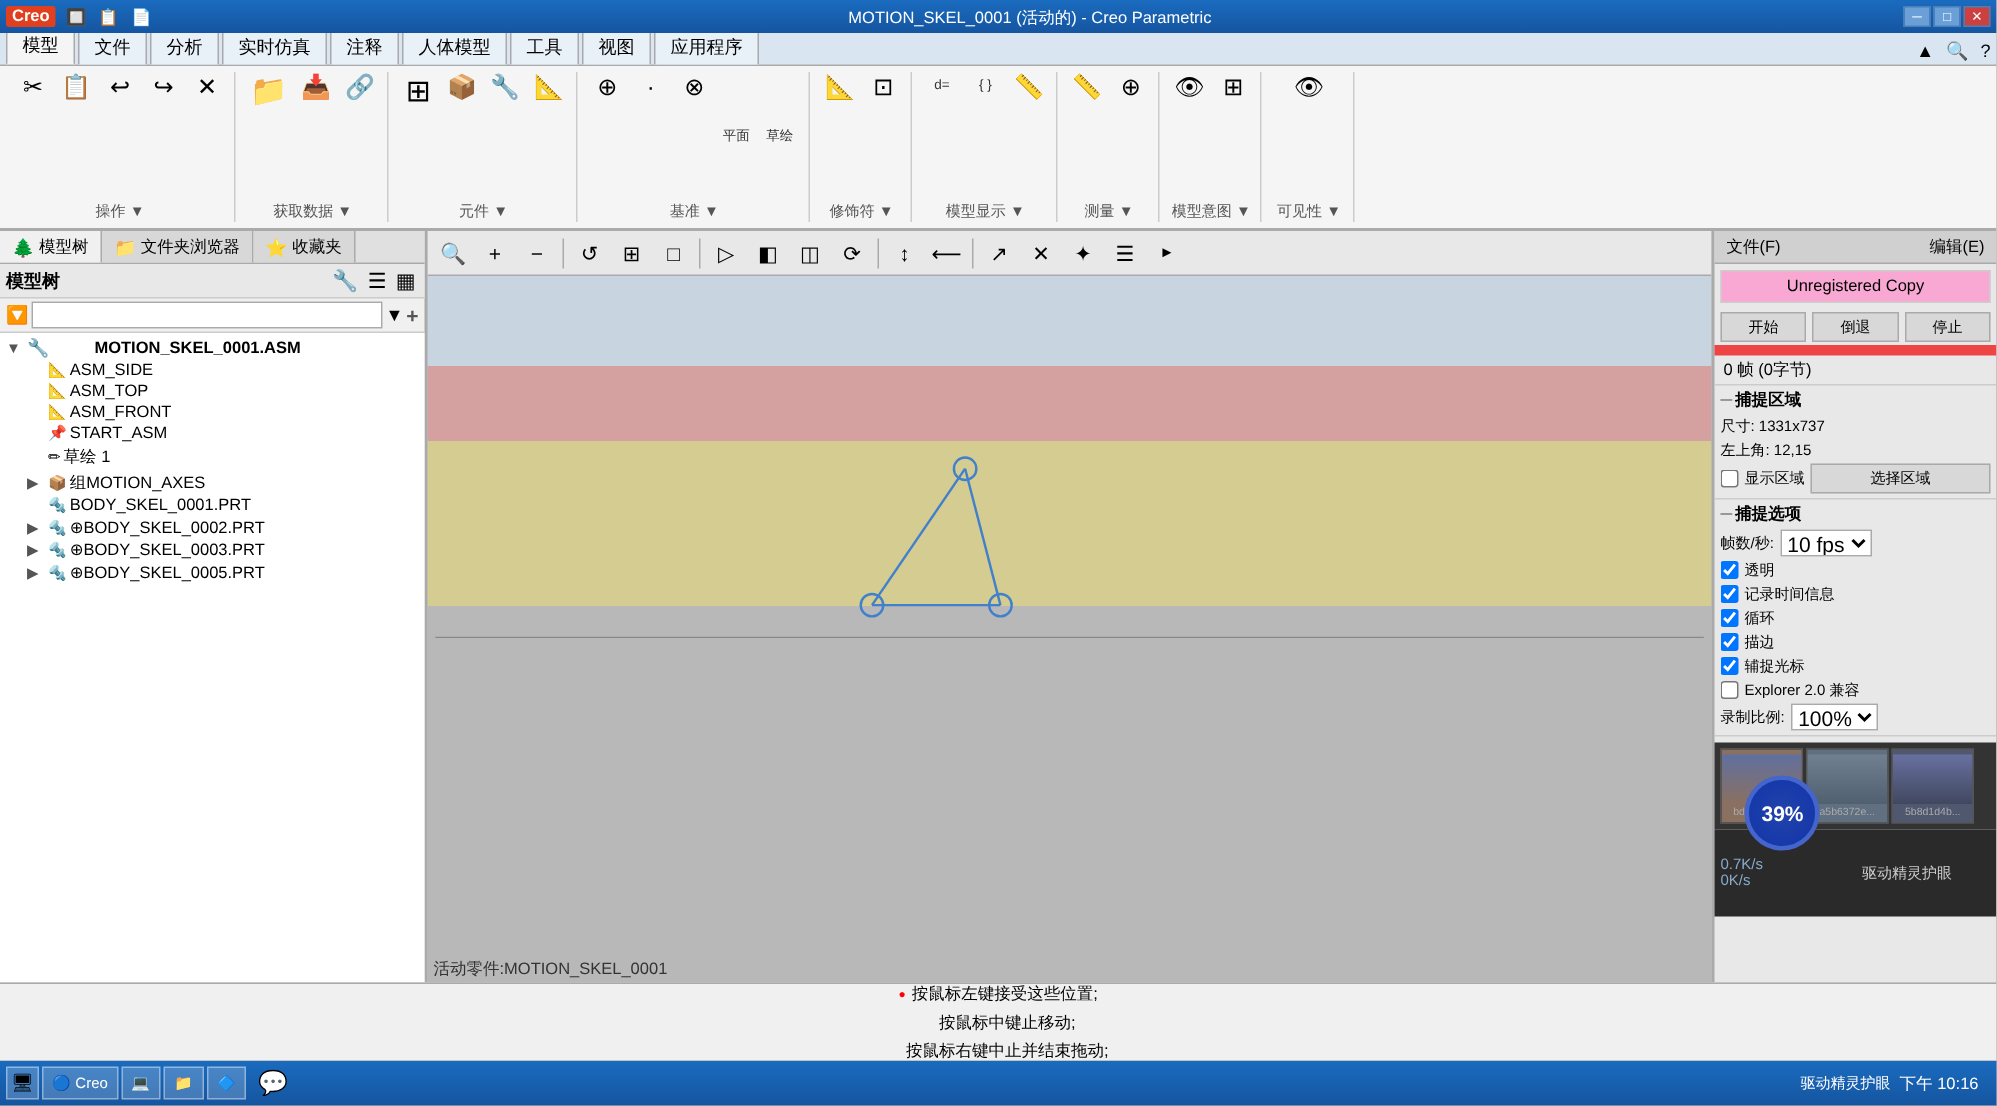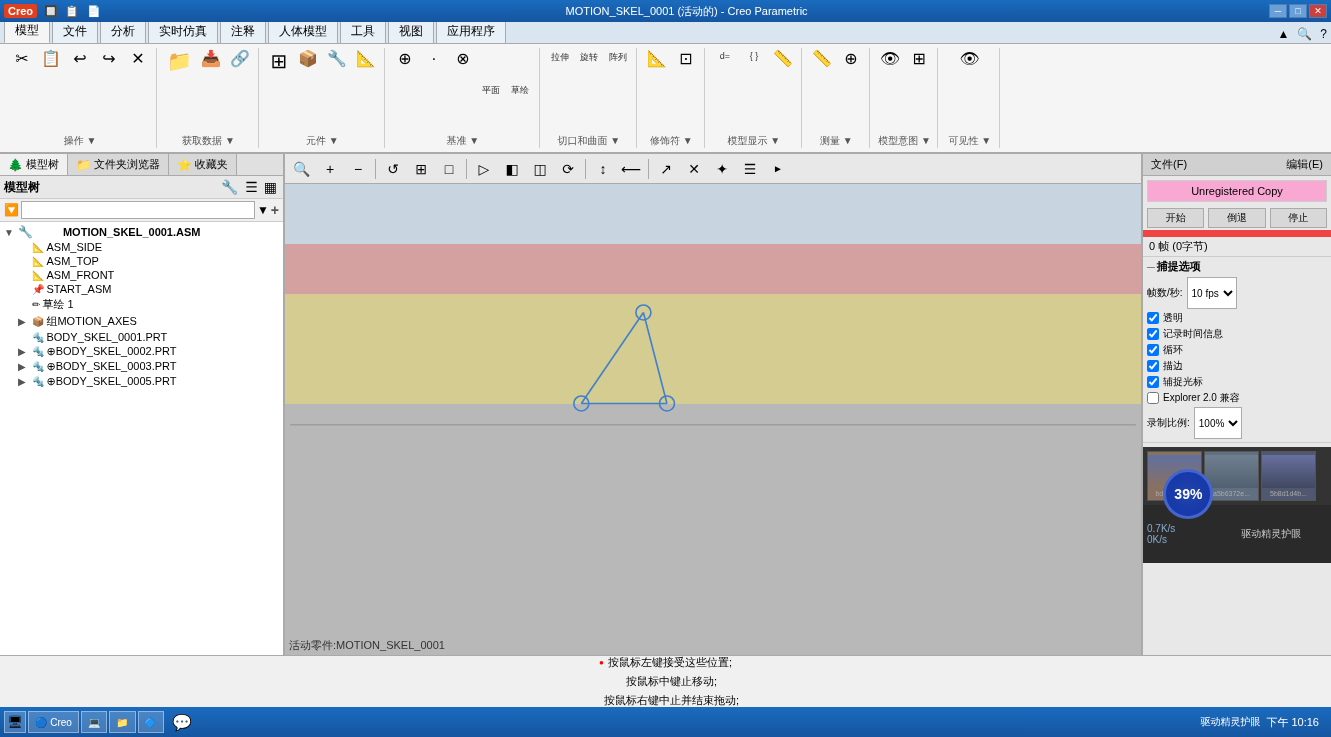--- a/index.html
+++ b/index.html
@@ -322,22 +322,22 @@
     }
     .rp-section-title::before { content: '─'; color: #666; }
     .rp-row {
       display: flex;
       align-items: center;
       padding: 1px 0;
       gap: 4px;
     }
     .rp-label { font-size: 10px; }
     .rp-select {
-      height: 32px;
-      font-size: 10px;
+      height: 18px;
+      font-size: 14px;
       border: 1px solid #aaa;
       background: white;
     }
     .rp-checkbox { width: 12px; height: 12px; }
     .rp-btn-large {
       padding: 2px 8px;
       background: #d8d8d8;
       border: 1px solid #aaa;
       cursor: pointer;
       font-size: 11px;
@@ -574,34 +574,20 @@
           <div class="ribbon-btn" style="flex-direction:row;gap:2px;">
               <span class="label">平面</span>
             </div>
           <div class="ribbon-btn" style="flex-direction:row;gap:2px;">
               <span class="label">草绘</span>
             </div>
         </div>
         <div class="ribbon-group-label">基准 ▼</div>
       </div>
 
-      <div class="ribbon-group" style="min-width:80px;">
-        <div class="ribbon-group-buttons">
-          <div class="ribbon-btn">
-              <span class="label">拉伸</span>
-            </div>
-          <div class="ribbon-btn">
-              <span class="label">旋转</span>
-            </div>
-          <div class="ribbon-btn">
-              <span class="label">阵列</span>
-            </div>
-        </div>
-        <div class="ribbon-group-label">切口和曲面 ▼</div>
-      </div>
 
       <div class="ribbon-group">
         <div class="ribbon-group-buttons">
           <div class="ribbon-btn">
               <span class="icon">📐</span>
             </div>
           <div class="ribbon-btn">
               <span class="icon">⊡</span>
             </div>
         </div>
@@ -822,20 +808,36 @@
       <div id="unregistered-box">Unregistered Copy</div>
 
       <div id="right-controls">
         <div class="rp-ctrl-btn">开始</div>
         <div class="rp-ctrl-btn">倒退</div>
         <div class="rp-ctrl-btn">停止</div>
       </div>
 
       <div id="frame-info">0 帧 (0字节)</div>
 
+      <div class="rp-section">
+        <div class="rp-section-title">
+          <span>捕提区域</span>
+        </div>
+        <div class="rp-row">
+          <span class="rp-label">尺寸: 1331x737</span>
+        </div>
+        <div class="rp-row">
+          <span class="rp-label">左上角: 12,15</span>
+        </div>
+        <div class="rp-row" style="gap:4px;">
+          <input type="checkbox" class="rp-checkbox" style="">
+          <span class="rp-label">显示区域</span>
+          <div class="rp-ctrl-btn" style="min-width:50px;font-size:10px;padding:1px 4px;">选择区域</div>
+        </div>
+      </div>
 
 
       <div class="rp-section">
         <div class="rp-section-title">
           <span>捕提选项</span>
         </div>
         <div class="rp-row">
           <span class="rp-label">帧数/秒:</span>
           <select class="rp-select">
             <option>10 fps</option>

